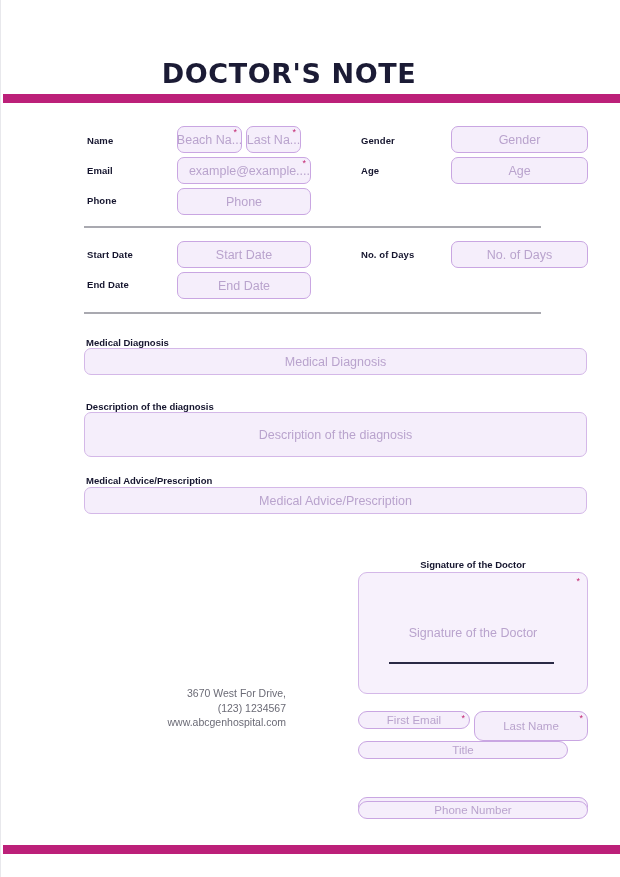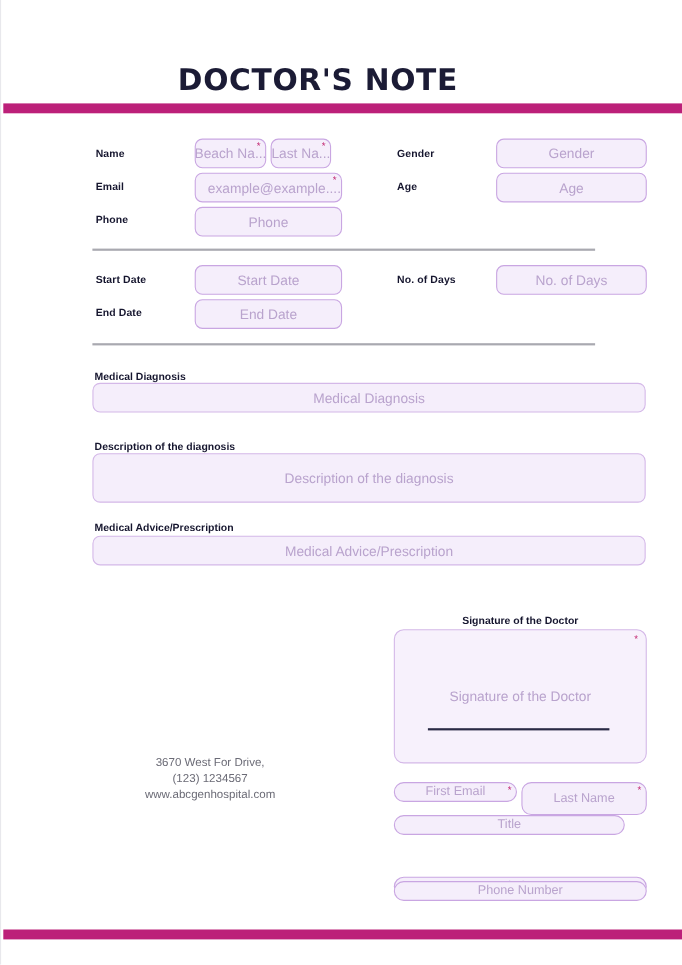--- a/index.html
+++ b/index.html
@@ -160,21 +160,21 @@
     height: 2px;
     background: #2a2a45;
   }
 
   
   .address {
     position: absolute;
     top: 686px;
     left: 95px;
     width: 190px;
-    text-align: center;
+    text-align: right;
     font-size: 10.5px;
     line-height: 14.5px;
     color: #6b6b76;
   }
 </style>
 </head>
 <body>
 
 <div class="page">
 

